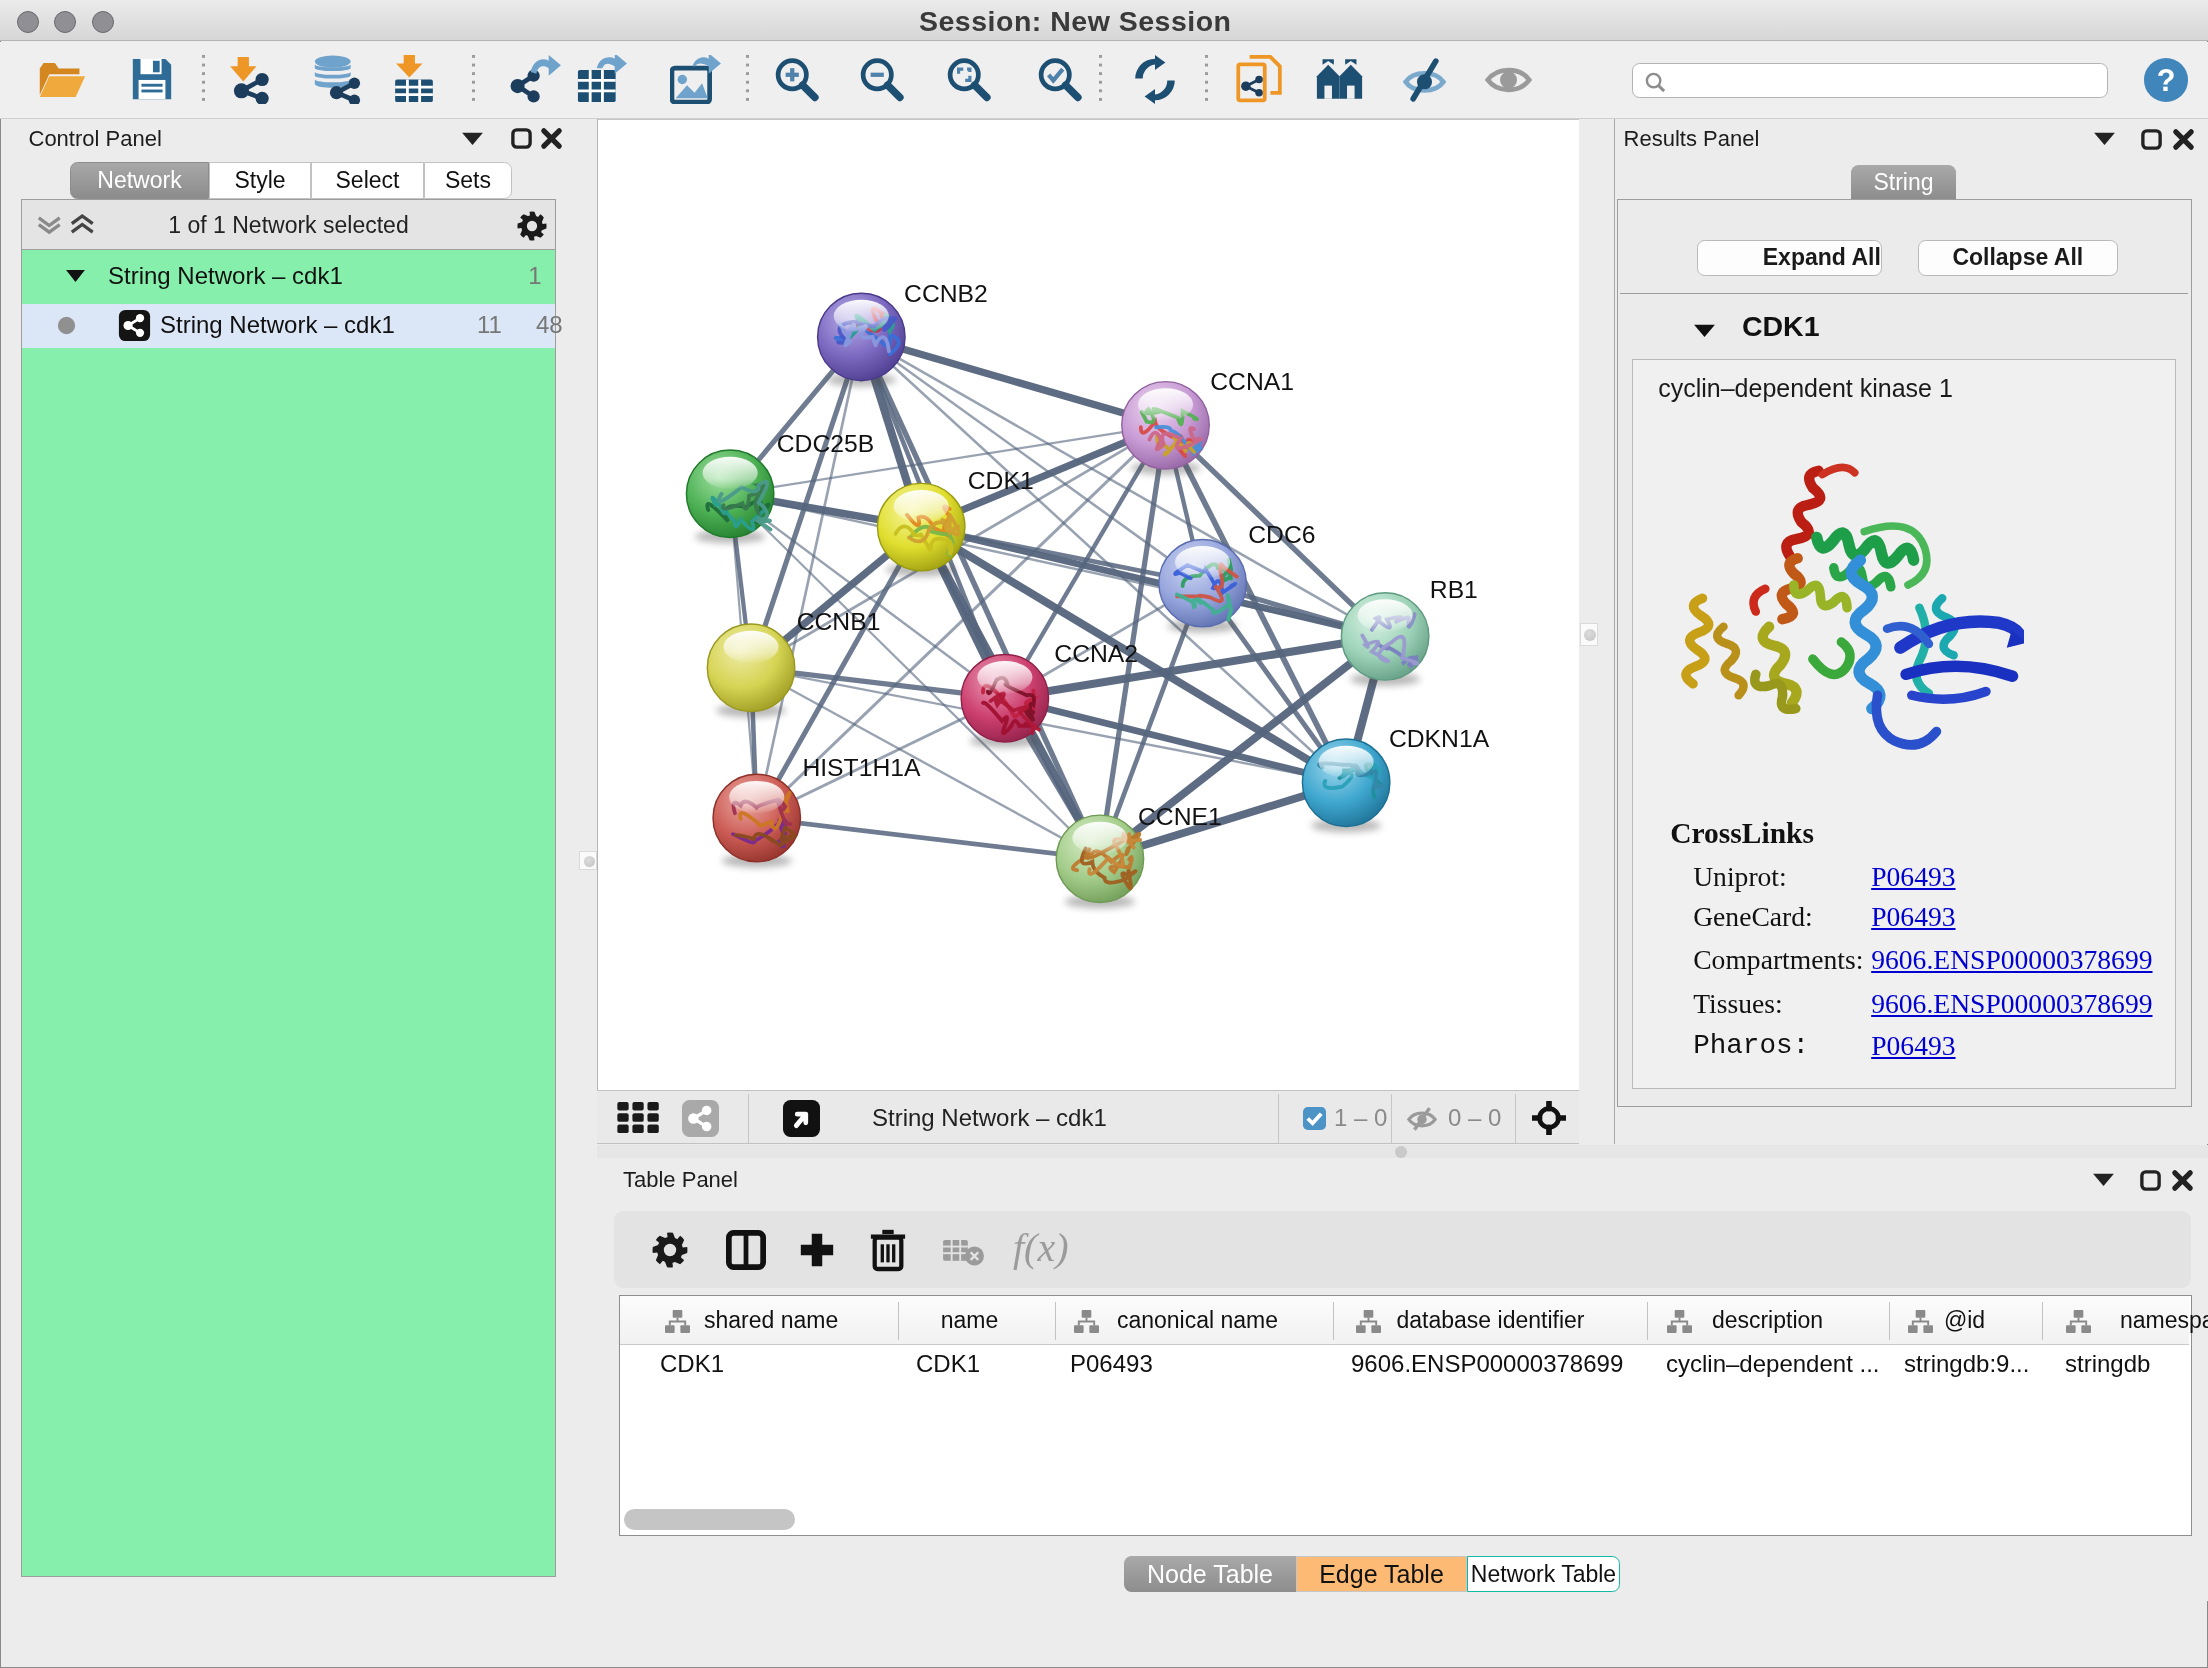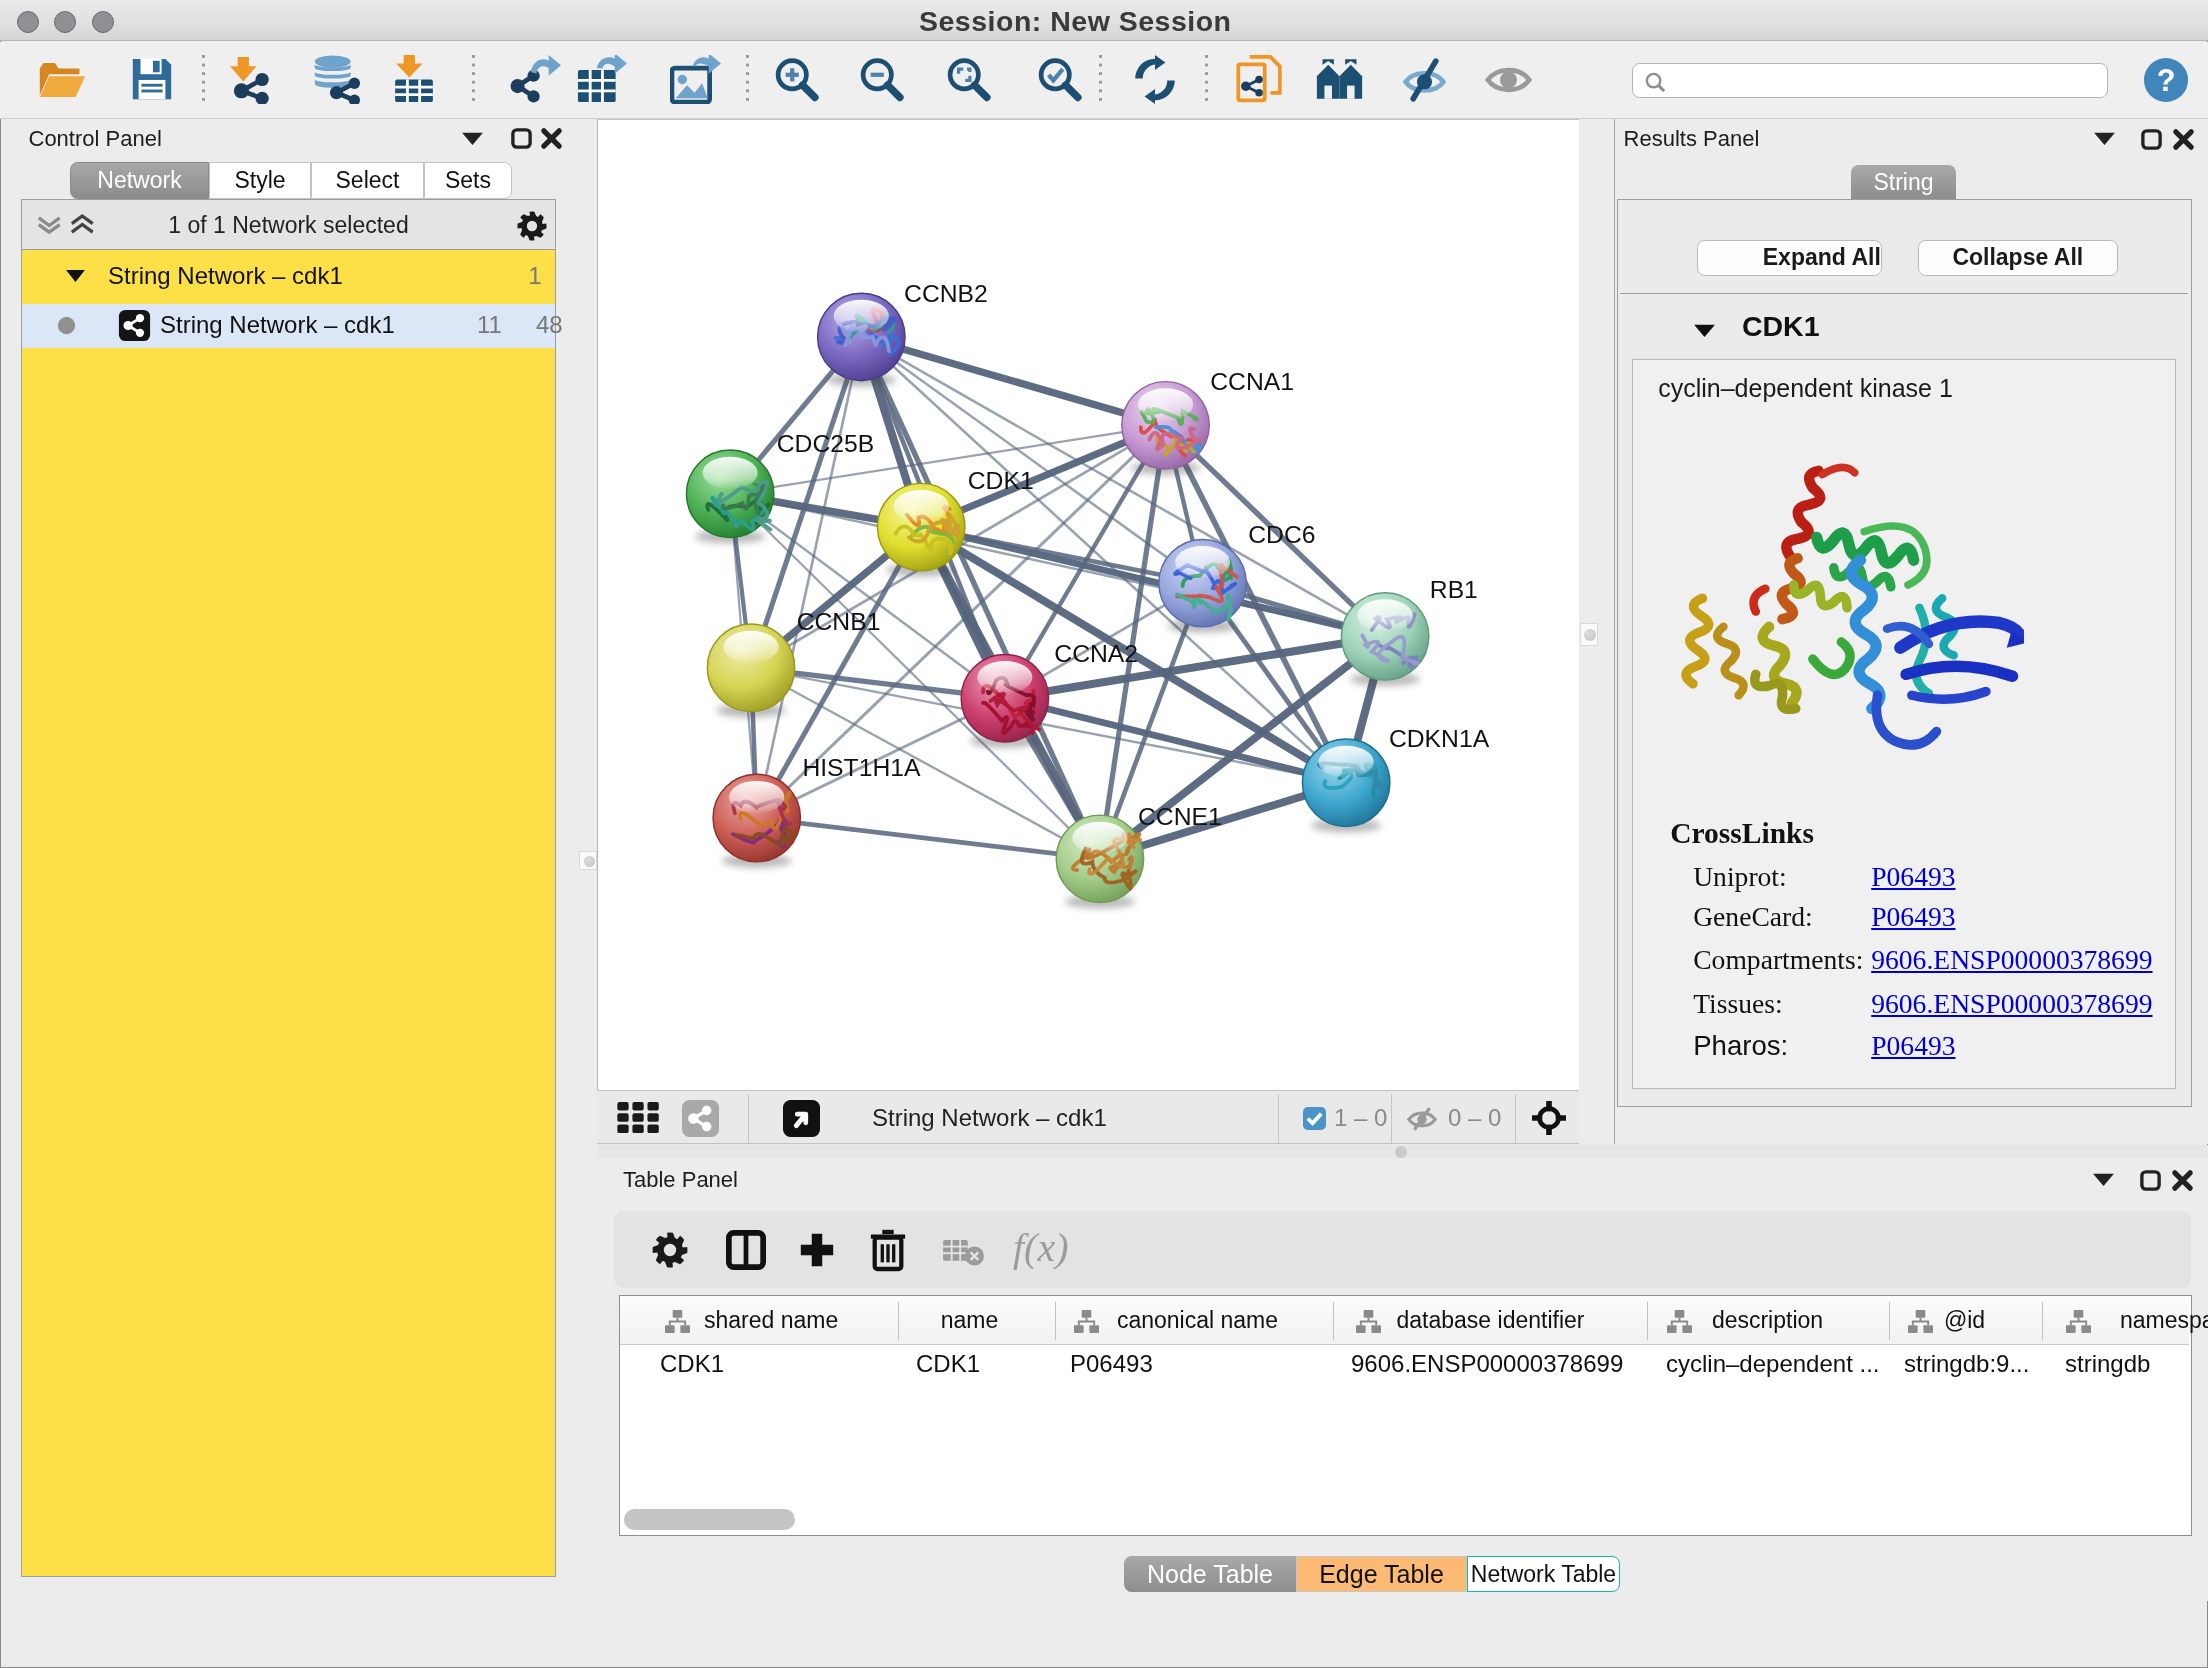--- a/index.html
+++ b/index.html
@@ -20,21 +20,21 @@
   #searchbox { position:absolute; left:1632px; top:21px; width:476px; height:35px; background:#fff;
     border:1px solid #b3b3b3; border-radius:7.6px; }
   
   .ptitle { font-size:22px; color:#1c1c1c; }
   
   .tabrow { position:absolute; display:flex;text-align:center; }
   .tab { height:37px; background:#fff; border:1px solid #c2c2c2; color:#111;
     font-size:23px; display:flex; align-items:center; justify-content:center; }
   .tab.sel { background:linear-gradient(#a8a8a8,#8c8c8c); color:#fff; border-color:#8c8c8c; }
   
-  #cpbox { left:21px; top:199px; width:535px; height:1378px; border:1.9px solid #9d9d9d; background:#fde047; }
+  #cpbox { left:21px; top:199px; width:535px; height:1378px; border:1.9px solid #9d9d9d; background:#86efac; }
   #cphead { left:0; top:0; width:100%; height:50px; background:#e4e4e4; border-bottom:1.9px solid #9d9d9d; }
   .trow { position:absolute; left:0; width:100%; height:49px; }
   
   #netview { left:597px; top:119px; width:982px; height:971px; background:#fff; border-left:1px solid #b5b5b5; border-top:1px solid #c5c5c5;}
   #netbar { left:597px; top:1090px; width:982px; height:54px; background:#e9e9e9; border-top:1px solid #c2c2c2; border-bottom:1px solid #c2c2c2; }
   .nbsep { position:absolute; top:2.9px; width:1px; height:49px; background:#c6c6c6; }
   
   .knob { position:absolute; background:#fafafa; border:1px solid #dadada; }
   .knob > div { position:absolute; border-radius:50%; background:radial-gradient(circle at 40% 35%, #dcdcdc, #c2c2c2); }
   
@@ -594,21 +594,21 @@
           </svg>
         <div class="abs" style="left:37px;top:457px;font-family:'Liberation Serif',serif;font-size:29.5px;font-weight:bold;color:#111;">CrossLinks</div>
         <div class="abs" style="left:60px;top:501px;font-family:'Liberation Serif',serif;font-size:27.6px;color:#111;">Uniprot:</div>
         <div class="abs" style="left:238px;top:501px;font-family:'Liberation Serif',serif;font-size:27.6px;"><a style="color:#0000d0;text-decoration:underline;">P06493</a></div>
         <div class="abs" style="left:60px;top:541px;font-family:'Liberation Serif',serif;font-size:27.6px;color:#111;">GeneCard:</div>
         <div class="abs" style="left:238px;top:541px;font-family:'Liberation Serif',serif;font-size:27.6px;"><a style="color:#0000d0;text-decoration:underline;">P06493</a></div>
         <div class="abs" style="left:60px;top:584px;font-family:'Liberation Serif',serif;font-size:27.6px;color:#111;">Compartments:</div>
         <div class="abs" style="left:238px;top:584px;font-family:'Liberation Serif',serif;font-size:27.6px;"><a style="color:#0000d0;text-decoration:underline;">9606.ENSP00000378699</a></div>
         <div class="abs" style="left:60px;top:628px;font-family:'Liberation Serif',serif;font-size:27.6px;color:#111;">Tissues:</div>
         <div class="abs" style="left:238px;top:628px;font-family:'Liberation Serif',serif;font-size:27.6px;"><a style="color:#0000d0;text-decoration:underline;">9606.ENSP00000378699</a></div>
-        <div class="abs" style="left:60px;top:670px;font-family:Liberation Sans, sans-serif;font-size:27.6px;color:#111;">Pharos:</div>
+        <div class="abs" style="left:60px;top:670px;font-family:Liberation Mono, monospace;font-size:27.6px;color:#111;">Pharos:</div>
         <div class="abs" style="left:238px;top:670px;font-family:'Liberation Serif',serif;font-size:27.6px;"><a style="color:#0000d0;text-decoration:underline;">P06493</a></div>
       </div>
     </div>
   </div>
   <div id="tpanel" class="abs">
     <div class="abs ptitle" style="left:26px;top:8.6px;">Table Panel</div>
     <svg class="abs" style="left:1494px;top:13.3px;" width="25" height="17" viewBox="0 0 26 18">
         <path d="M2 3 L24 3 L13 16 Z" fill="#222"></path>
       </svg>
     <svg class="abs" style="left:1542px;top:10.5px;" width="23" height="23" viewBox="0 0 24 24">

